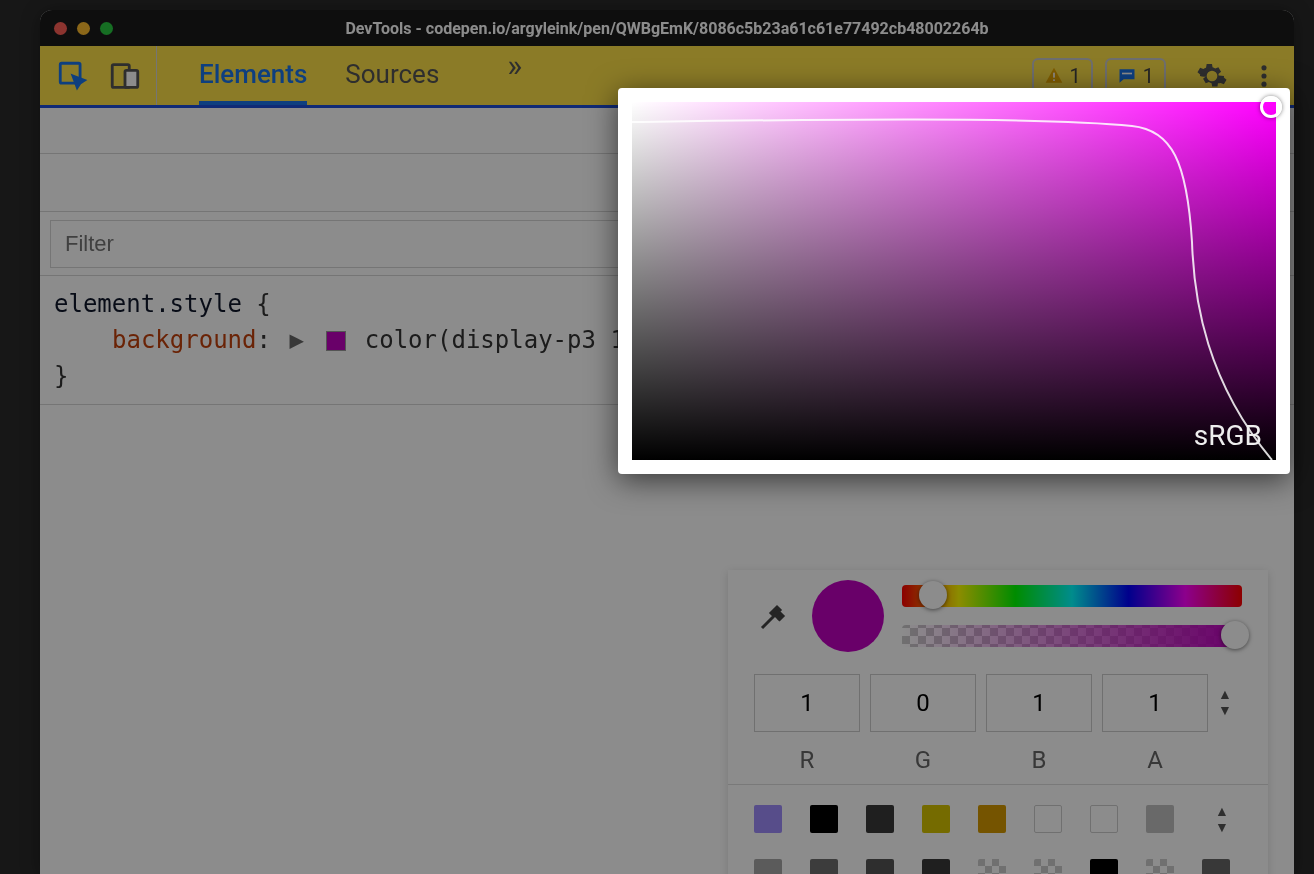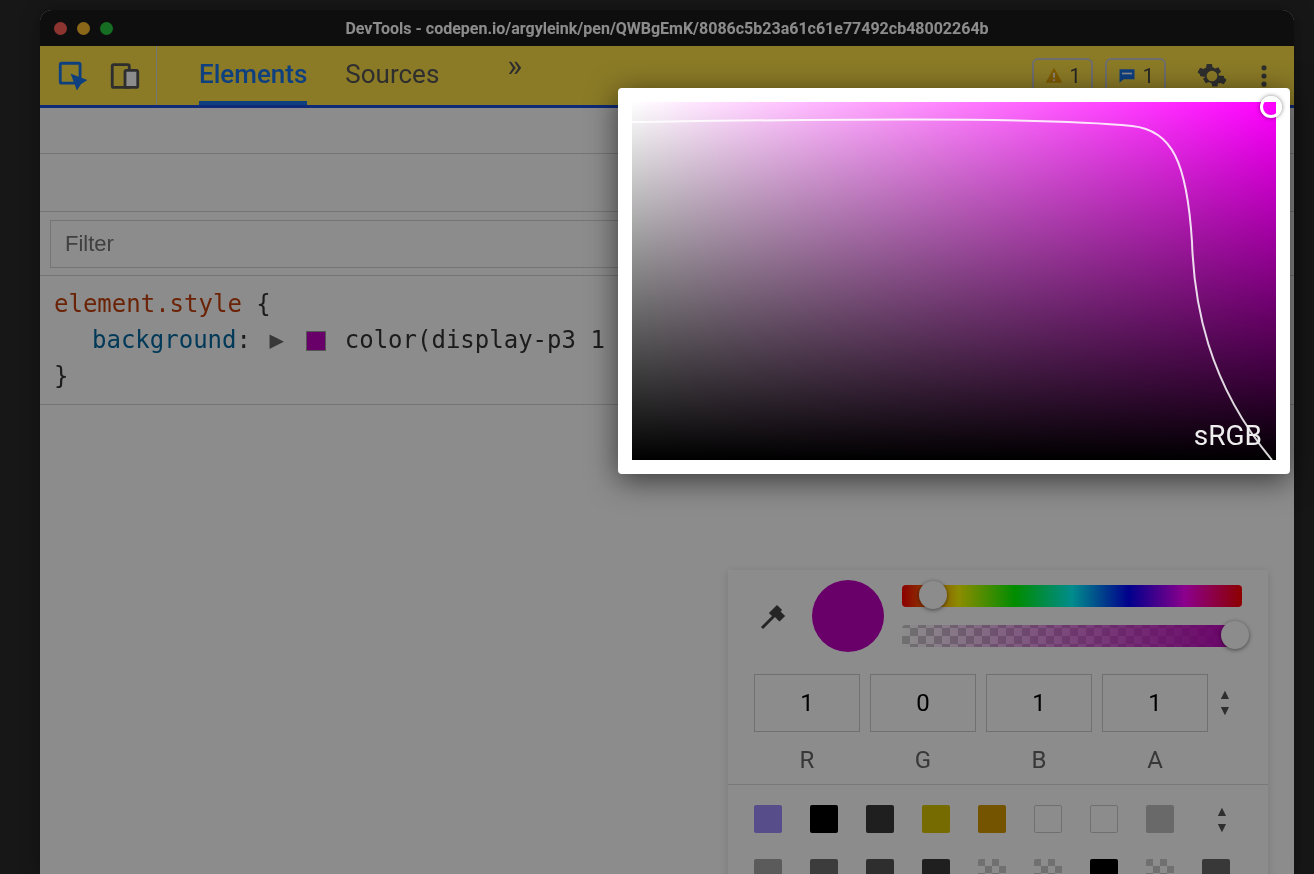--- a/index.html
+++ b/index.html
@@ -128,22 +128,22 @@
       background:#fff;
     }
     .css-block {
       padding: 10px 14px;
       font-family: 'Menlo', monospace;
       font-size: 24px;
       line-height: 1.5;
       border-bottom: 1px solid #d6d6d6;
       color: #333;
     }
-    .css-block .selector { color: #c2410c; }
-    .css-block .prop { color: #0369a1; margin-left: 38px;}
+    .css-block .selector { color: #0f172a; }
+    .css-block .prop { color: #c2410c; margin-left: 58px;}
     .css-block .expand-tri { color:#666; margin: 0 4px;}
     .swatch-inline {
       display:inline-block;
       width: 20px; height: 20px;
       background: #c000c0;
       border: 1px solid #999;
       vertical-align: middle;
       margin: 0 4px;
     }
     .css-block .val { color: #333; }

